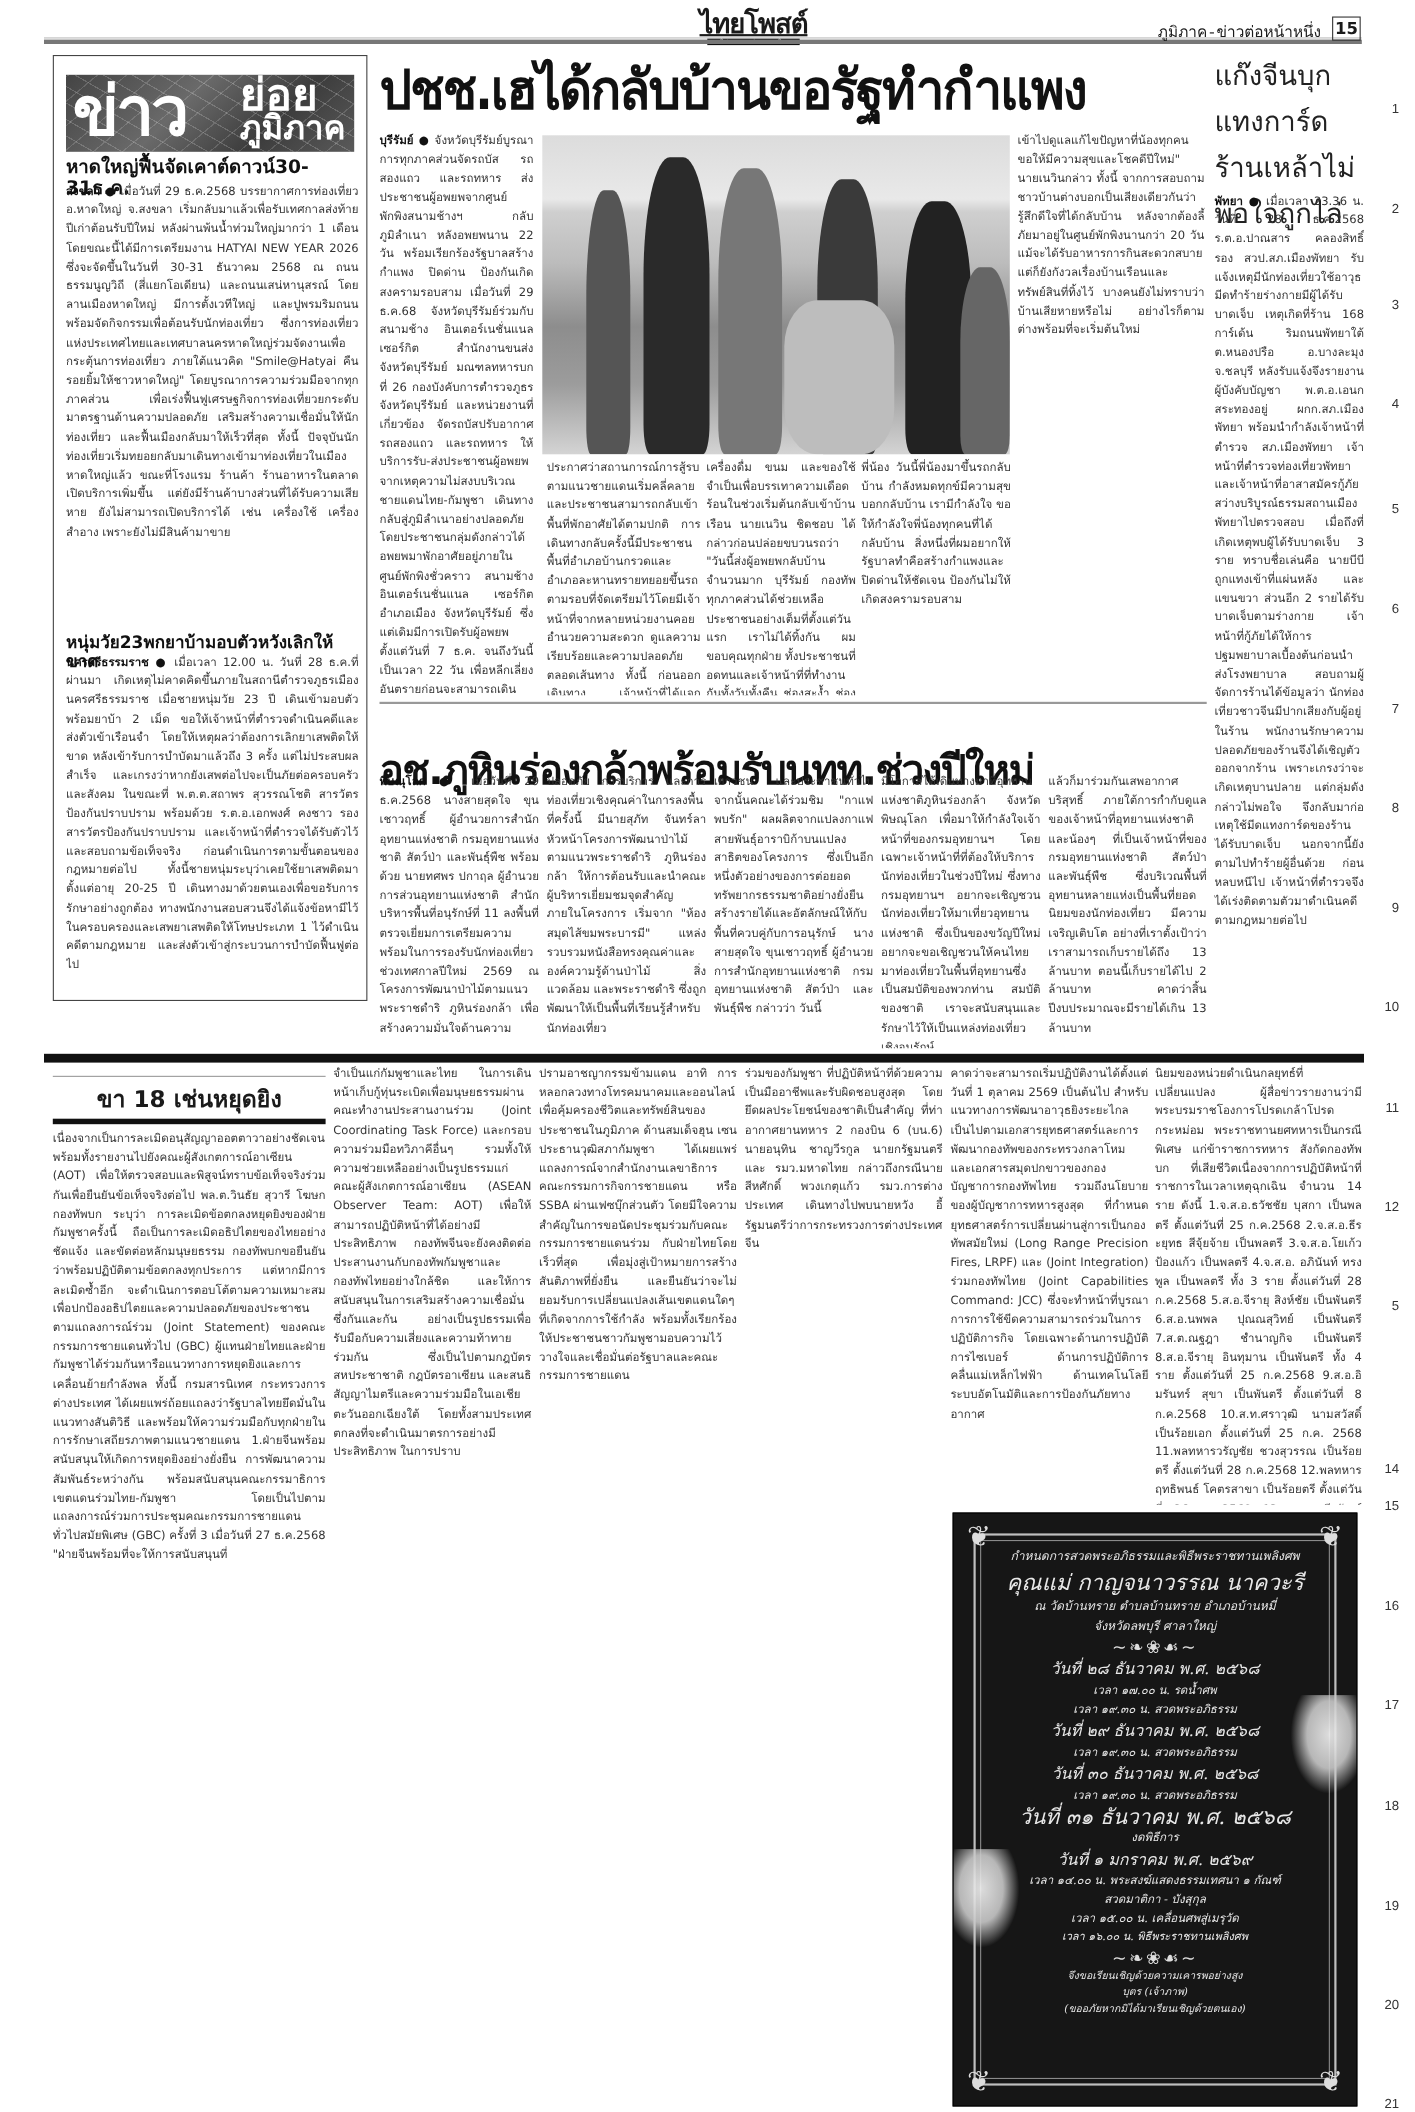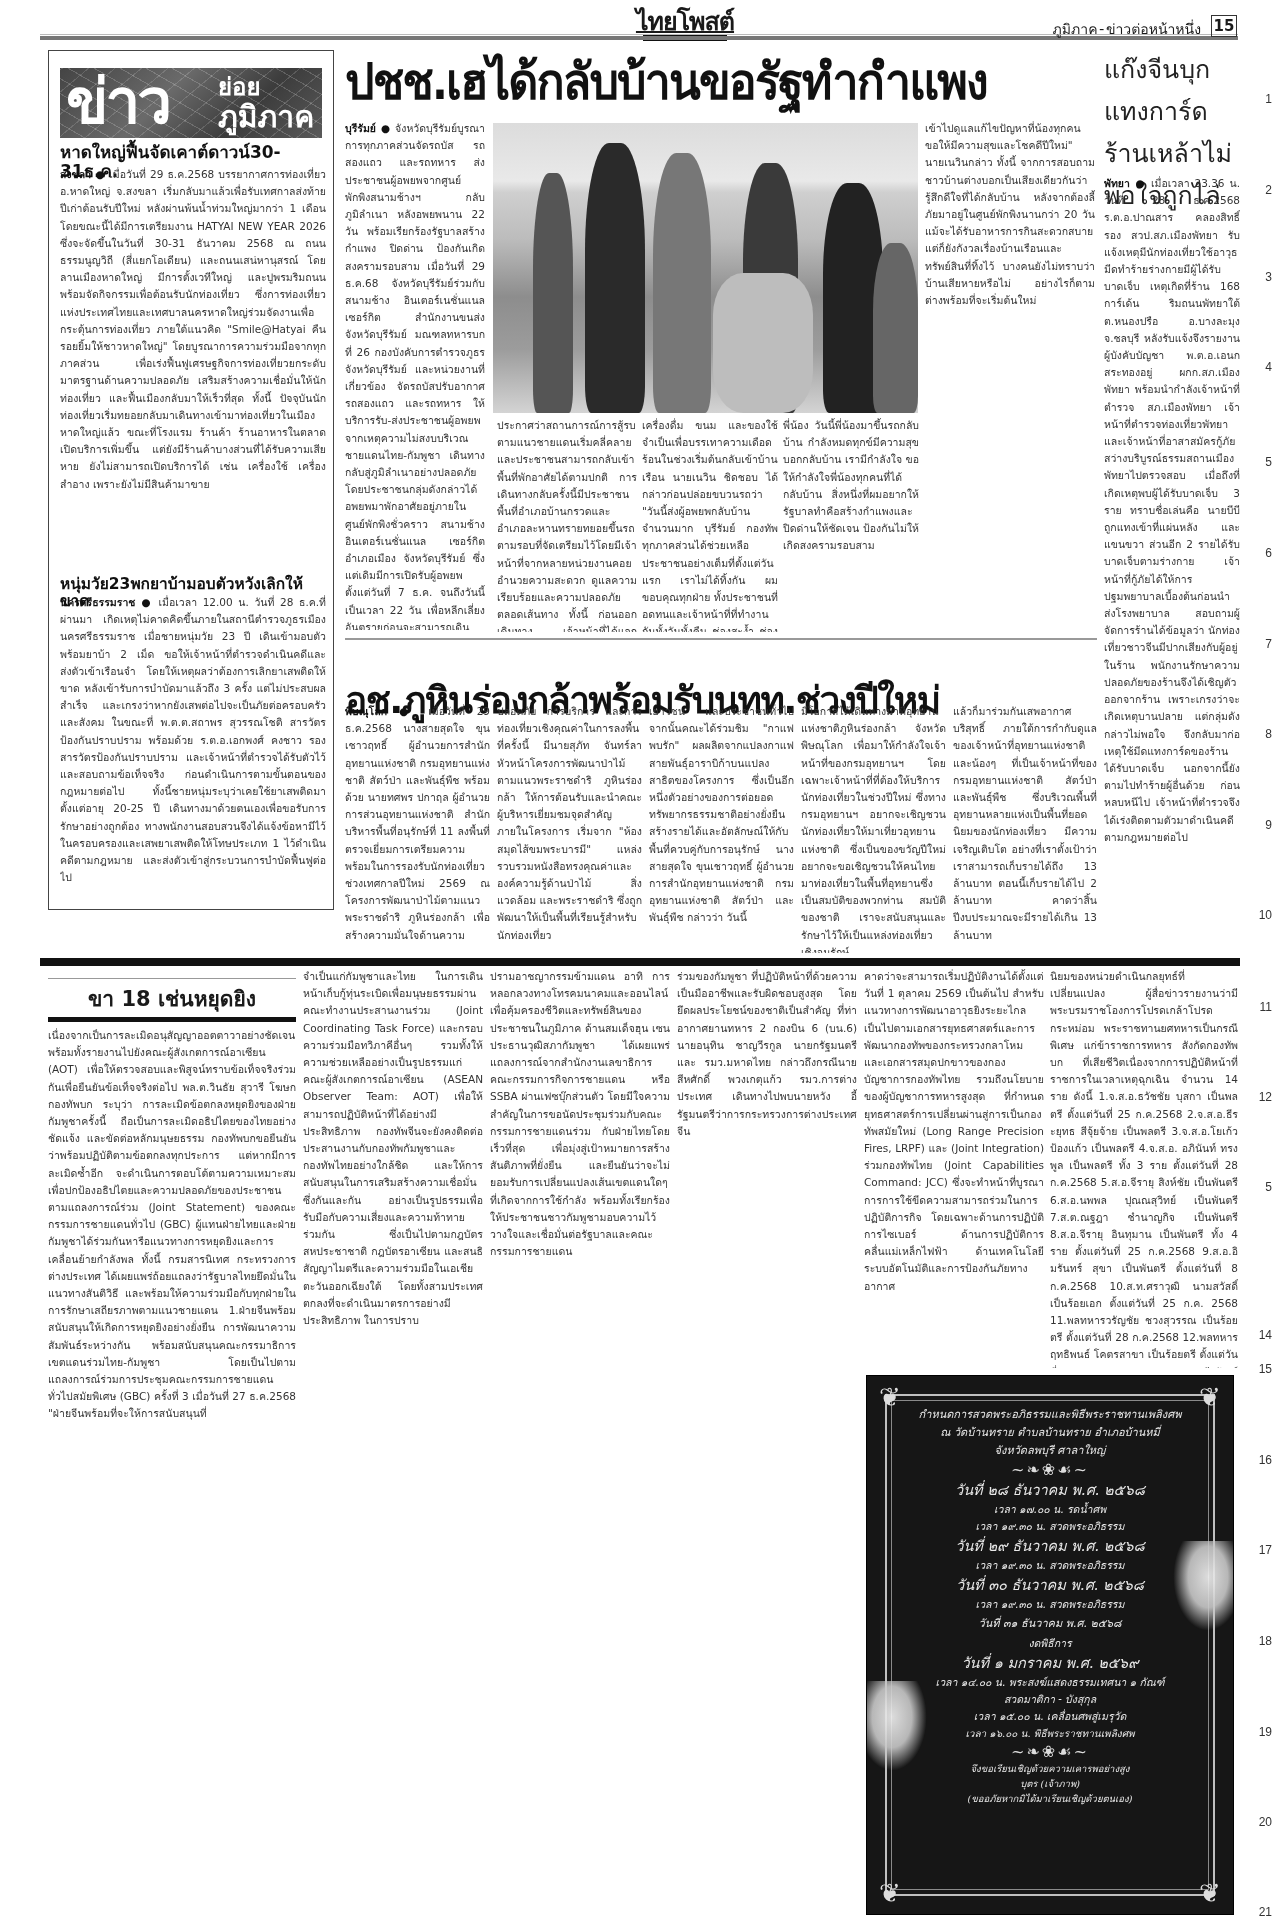--- a/index.html
+++ b/index.html
@@ -11,21 +11,21 @@
 .masthead-logo .tag{display:block;background:#111;color:#fff;font-size:5px;line-height:6px;margin:0 auto;width:84px;letter-spacing:1px}
 .rule-top{left:40px;top:36px;width:1198px;height:4px;background:#777}
 .rule-top2{left:40px;top:34px;width:1198px;height:1px;background:#bbb}
 .section-label{right:85px;top:18px;font-size:14px;font-family:Liberation Mono, monospace}
 .page-num{right:49px;top:15px;width:26px;height:22px;border:1px solid #333;font-weight:bold;font-size:15px;text-align:center;line-height:20px}
 .line-nums .n{position:absolute;right:14px;font-size:12px;color:#333;font-family:"Liberation Sans",sans-serif}
 .brief-box{left:48px;top:50px;width:286px;height:860px;border:1px solid #444}
 .brief-banner{left:60px;top:68px;width:262px;height:70px;background:linear-gradient(135deg,#444 0%,#6a6a6a 40%,#3c3c3c 70%,#5a5a5a 100%);overflow:hidden}
 .brief-banner .grid{position:absolute;inset:0;background-image:repeating-linear-gradient(30deg,transparent 0 12px,rgba(255,255,255,.18) 12px 13px),repeating-linear-gradient(-40deg,transparent 0 16px,rgba(255,255,255,.15) 16px 17px)}
 .brief-banner .big{position:absolute;left:6px;top:-6px;font-size:62px;font-weight:bold;color:#fff;letter-spacing:-3px;line-height:80px}
-.brief-banner .small1{position:absolute;left:158px;top:2px;font-size:24px;font-weight:bold;color:#fff;line-height:34px}
+.brief-banner .small1{position:absolute;left:158px;top:2px;font-size:40px;font-weight:bold;color:#fff;line-height:34px}
 .brief-banner .small2{position:absolute;left:158px;top:32px;font-size:30px;font-weight:bold;color:#fff;line-height:34px}
 .h-brief{font-weight:bold;color:#111;line-height:1.1}
 .body-text{font-size:10.5px;line-height:17.2px;text-align:justify;color:#333;overflow:hidden}
 .body-text b{color:#111}
 .headline-main{left:345px;top:52px;width:740px;font-family:"DejaVu Sans Condensed","DejaVu Sans",sans-serif;font-weight:bold;font-size:50px;line-height:60px;letter-spacing:-2px;color:#111;white-space:nowrap;transform:scaleX(0.93);transform-origin:left}
 .side-headline{left:1104px;top:48px;width:135px;font-size:25px;line-height:42px;color:#222;font-family:"Liberation Sans",sans-serif}
 .photo{left:493px;top:123px;width:425px;height:290px;background:linear-gradient(180deg,#dcdcdc 0%,#e9e9e9 20%,#cfcfcf 24%,#bcbcbc 40%,#8d8d8d 60%,#9c9c9c 78%,#d4d4d4 100%);overflow:hidden}
 .photo .p{position:absolute;border-radius:40% 40% 10% 10%;background:#2d2d2d}
 .headline-second{left:345px;top:676px;width:752px;font-weight:bold;font-size:37px;line-height:50px;color:#111;white-space:nowrap;letter-spacing:-1.5px}
 .rule-h{height:2px;background:#999}
@@ -157,31 +157,32 @@
   <div class="frame"></div>
   <div class="frame2"></div>
   <span class="corner" style="left:6px;top:4px">❦</span>
   <span class="corner" style="right:6px;top:4px">❦</span>
   <span class="corner" style="left:6px;bottom:4px">❦</span>
   <span class="corner" style="right:6px;bottom:4px">❦</span>
   <div class="lily" style="right:-10px;top:165px"></div>
   <div class="lily" style="left:-10px;top:305px"></div>
   <div style="padding-top:30px">
     <div class="ln" style="font-size:11px;line-height:18px">กำหนดการสวดพระอภิธรรมและพิธีพระราชทานเพลิงศพ</div>
+    <div class="ln" style="font-size:20px;line-height:28px">คุณแม่ กาญจนาวรรณ นาควะรี</div>
     <div class="ln" style="font-size:11px;line-height:18px">ณ วัดบ้านทราย ตำบลบ้านทราย อำเภอบ้านหมี่</div>
     <div class="ln" style="font-size:11px;line-height:18px">จังหวัดลพบุรี ศาลาใหญ่</div>
     <div class="ln orn">~❧❀☙~</div>
     <div class="ln" style="font-size:14.5px;line-height:22px">วันที่ ๒๘ ธันวาคม พ.ศ. ๒๕๖๘</div>
     <div class="ln" style="font-size:10.5px;line-height:17px">เวลา ๑๗.๐๐ น. รดน้ำศพ</div>
     <div class="ln" style="font-size:10.5px;line-height:17px">เวลา ๑๙.๓๐ น. สวดพระอภิธรรม</div>
     <div class="ln" style="font-size:14.5px;line-height:22px">วันที่ ๒๙ ธันวาคม พ.ศ. ๒๕๖๘</div>
     <div class="ln" style="font-size:10.5px;line-height:17px">เวลา ๑๙.๓๐ น. สวดพระอภิธรรม</div>
     <div class="ln" style="font-size:14.5px;line-height:22px">วันที่ ๓๐ ธันวาคม พ.ศ. ๒๕๖๘</div>
     <div class="ln" style="font-size:10.5px;line-height:17px">เวลา ๑๙.๓๐ น. สวดพระอภิธรรม</div>
-    <div class="ln" style="font-size:11px;line-height:22px">วันที่ ๓๑ ธันวาคม พ.ศ. ๒๕๖๘</div>
+    <div class="ln" style="font-size:19px;line-height:22px">วันที่ ๓๑ ธันวาคม พ.ศ. ๒๕๖๘</div>
     <div class="ln" style="font-size:10.5px;line-height:17px">งดพิธีการ</div>
     <div class="ln" style="font-size:14.5px;line-height:22px">วันที่ ๑ มกราคม พ.ศ. ๒๕๖๙</div>
     <div class="ln" style="font-size:10.5px;line-height:17px">เวลา ๑๔.๐๐ น. พระสงฆ์แสดงธรรมเทศนา ๑ กัณฑ์</div>
     <div class="ln" style="font-size:10.5px;line-height:17px">สวดมาติกา - บังสุกุล</div>
     <div class="ln" style="font-size:10.5px;line-height:17px">เวลา ๑๕.๐๐ น. เคลื่อนศพสู่เมรุวัด</div>
     <div class="ln" style="font-size:10px;line-height:17px">เวลา ๑๖.๐๐ น. พิธีพระราชทานเพลิงศพ</div>
     <div class="ln orn">~❧❀☙~</div>
     <div class="ln" style="font-size:9.5px;line-height:15px">จึงขอเรียนเชิญด้วยความเคารพอย่างสูง</div>
     <div class="ln" style="font-size:9.5px;line-height:15px">บุตร (เจ้าภาพ)</div>
     <div class="ln" style="font-size:9.5px;line-height:15px">(ขออภัยหากมิได้มาเรียนเชิญด้วยตนเอง)</div>

